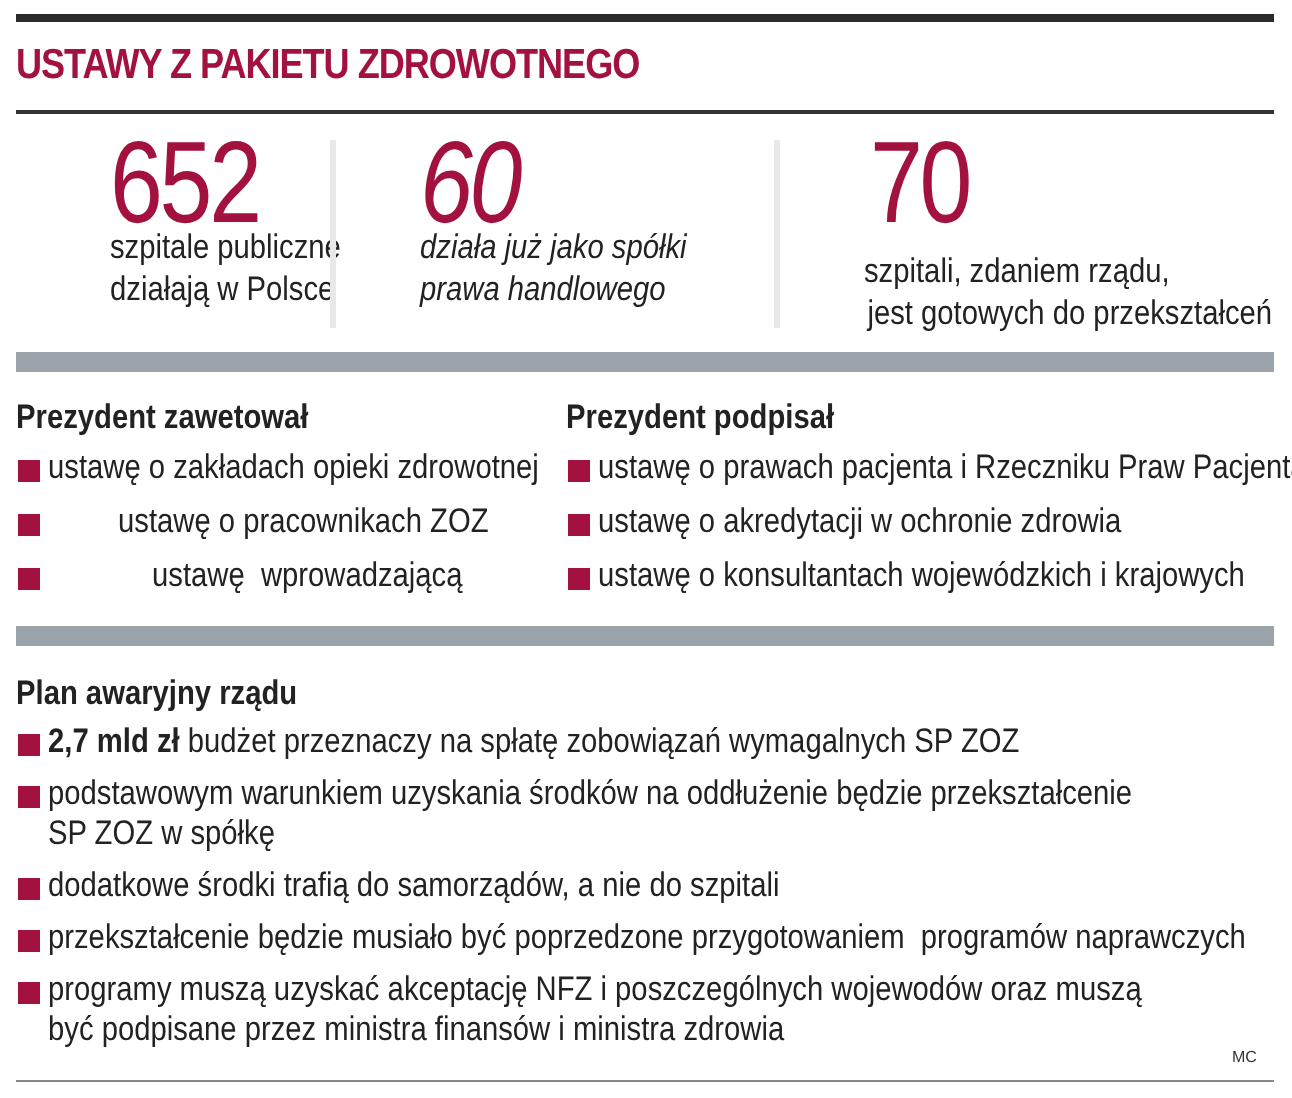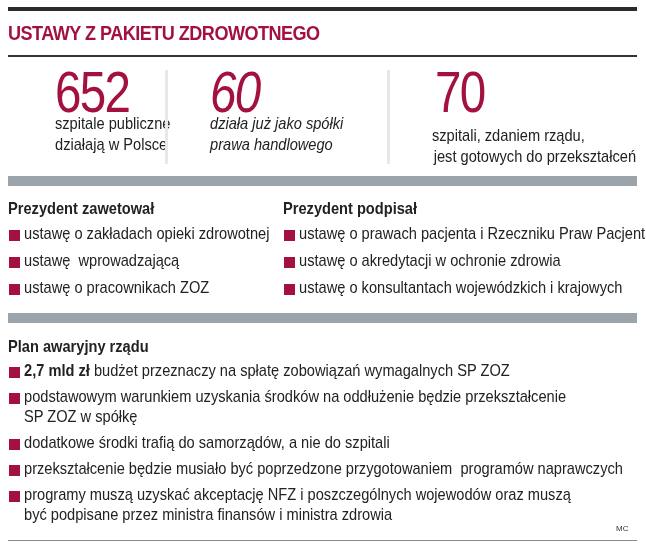--- a/index.html
+++ b/index.html
@@ -34,21 +34,21 @@
 
     .section-head { position: absolute; font-size: 17px; font-weight: bold; color: #222;
                     transform: scaleX(0.86); transform-origin: left top; white-space: nowrap; }
     .list { position: absolute; list-style: none; }
     .list li { position: relative; font-size: 17px; color: #222; white-space: nowrap; }
     .list li .txt { display: inline-block; transform: scaleX(0.86); transform-origin: left top; }
     .bullet { position: absolute; left: 0; width: 11px; height: 11px; background: #a3123f; }
 
     .col-left-head { left: 8px; top: 199px; }
     .col-right-head { left: 283px; top: 199px; }
-    .list-left { left: 9px; top: 224px; }
+    .list-left { left: 9px; top: 224px; text-align: center; }
     .list-right { left: 284px; top: 224px; }
     .list-left li, .list-right li { height: 27px; line-height: 20px; }
     .list-left li .bullet, .list-right li .bullet { top: 6px; }
     .list-left li .txt, .list-right li .txt { margin-left: 15px; }
 
     .plan-head { left: 8px; top: 337px; }
     .list-plan { left: 9px; top: 361px; }
     .list-plan li { line-height: 20px; margin-bottom: 6px; }
     .list-plan li .bullet { top: 6px; }
     .list-plan li .txt { margin-left: 15px; }
@@ -89,22 +89,22 @@
     <span class="desc-line">szpitali, zdaniem rządu,</span>
     <span class="desc-line l2">jest gotowych do przekształceń</span>
   </span>
 </div>
 
 <div class="grey-bar grey-bar-1"></div>
 
 <div class="section-head col-left-head">Prezydent zawetował</div>
 <ul class="list list-left">
   <li><span class="bullet"></span><span class="txt">ustawę o zakładach opieki zdrowotnej</span></li>
+  <li><span class="bullet"></span><span class="txt">ustawę o pracownikach ZOZ</span></li>
   <li><span class="bullet"></span><span class="txt" style="white-space:pre">ustawę  wprowadzającą</span></li>
-  <li><span class="bullet"></span><span class="txt">ustawę o pracownikach ZOZ</span></li>
 </ul>
 
 <div class="section-head col-right-head">Prezydent podpisał</div>
 <ul class="list list-right">
   <li><span class="bullet"></span><span class="txt">ustawę o prawach pacjenta i Rzeczniku Praw Pacjenta</span></li>
   <li><span class="bullet"></span><span class="txt">ustawę o akredytacji w ochronie zdrowia</span></li>
   <li><span class="bullet"></span><span class="txt">ustawę o konsultantach wojewódzkich i krajowych</span></li>
 </ul>
 
 <div class="grey-bar grey-bar-2"></div>

